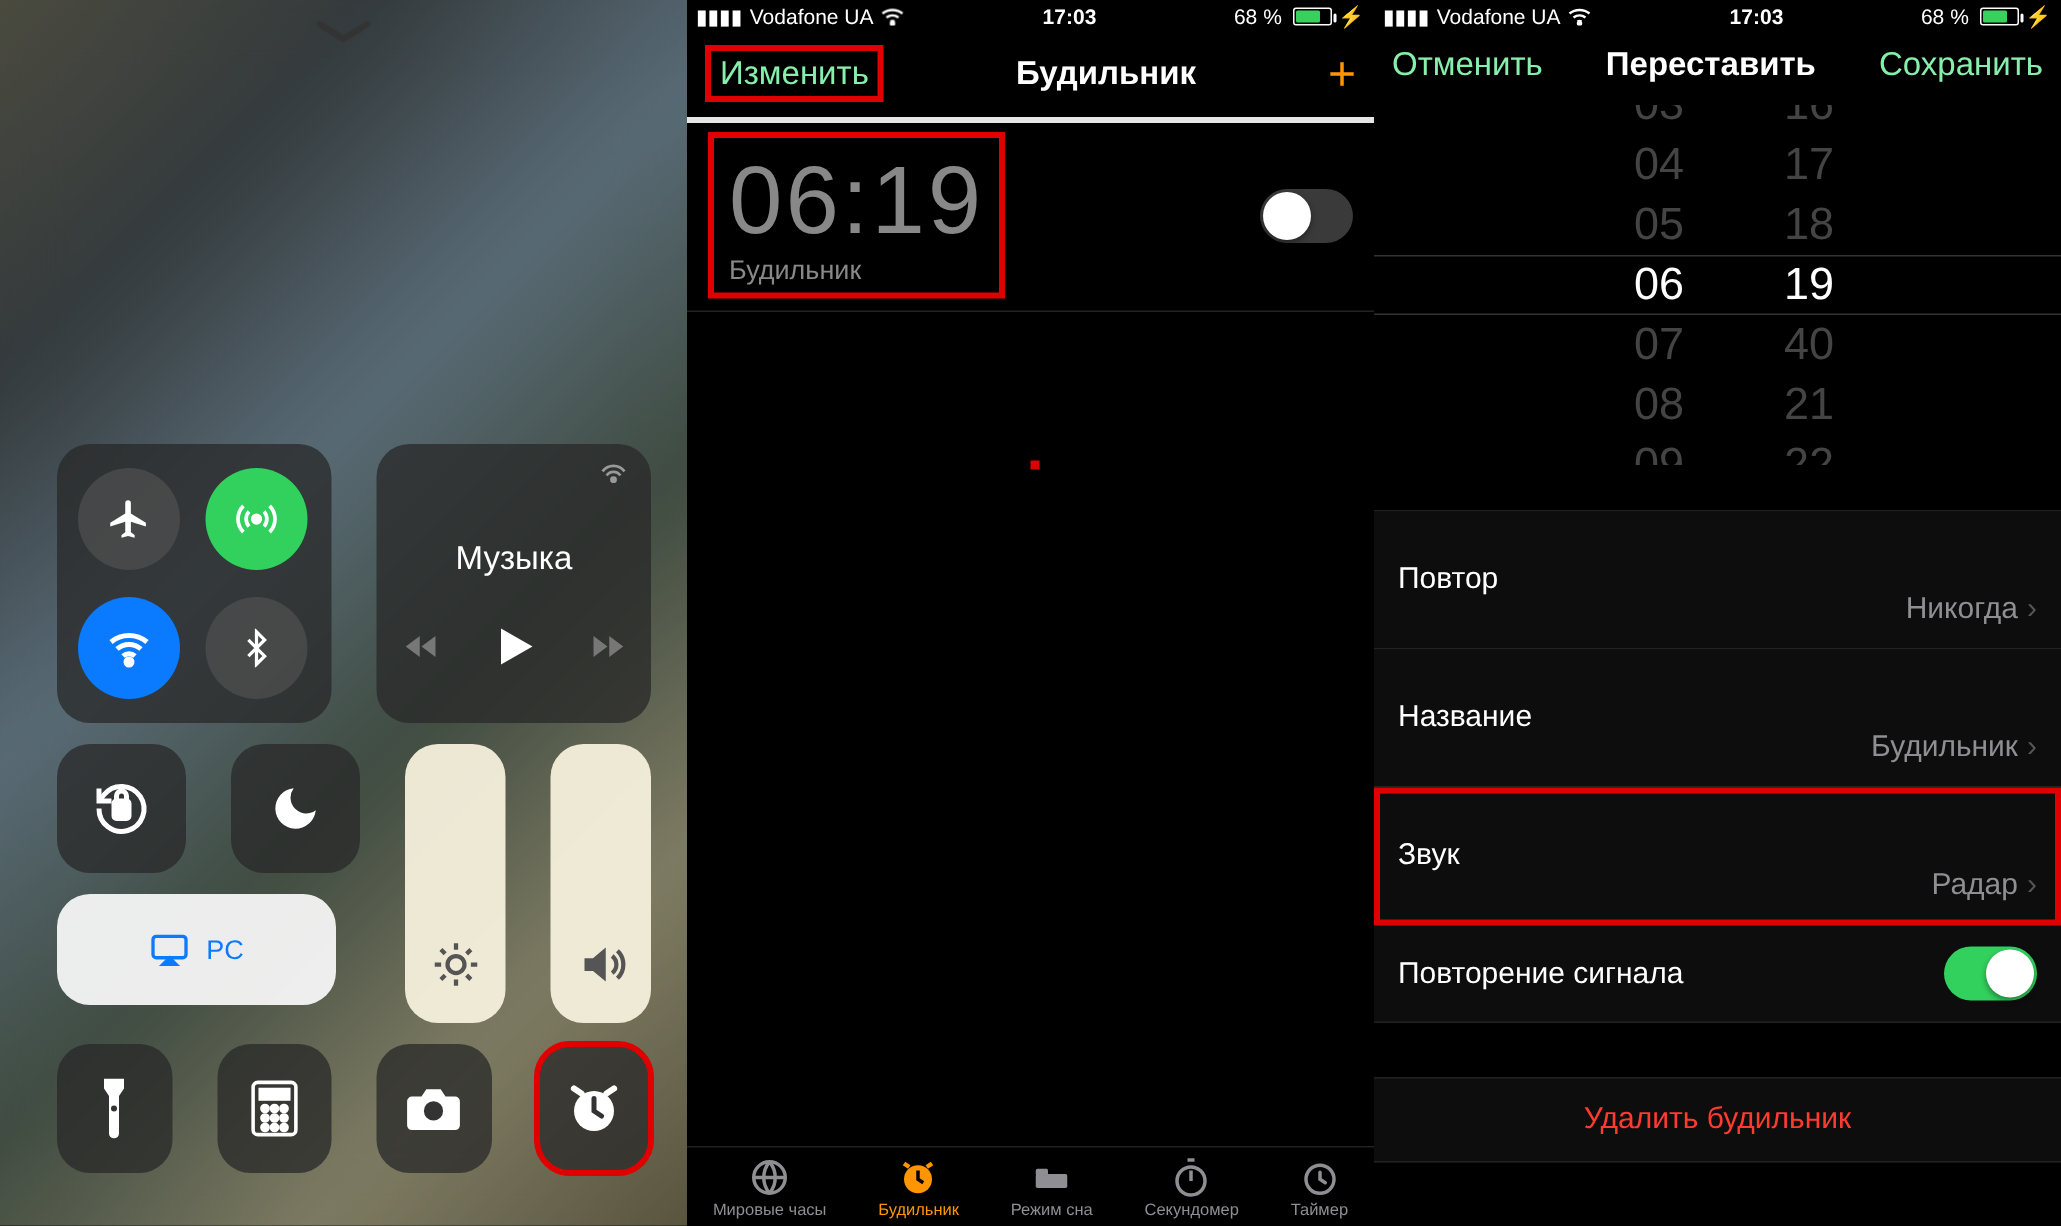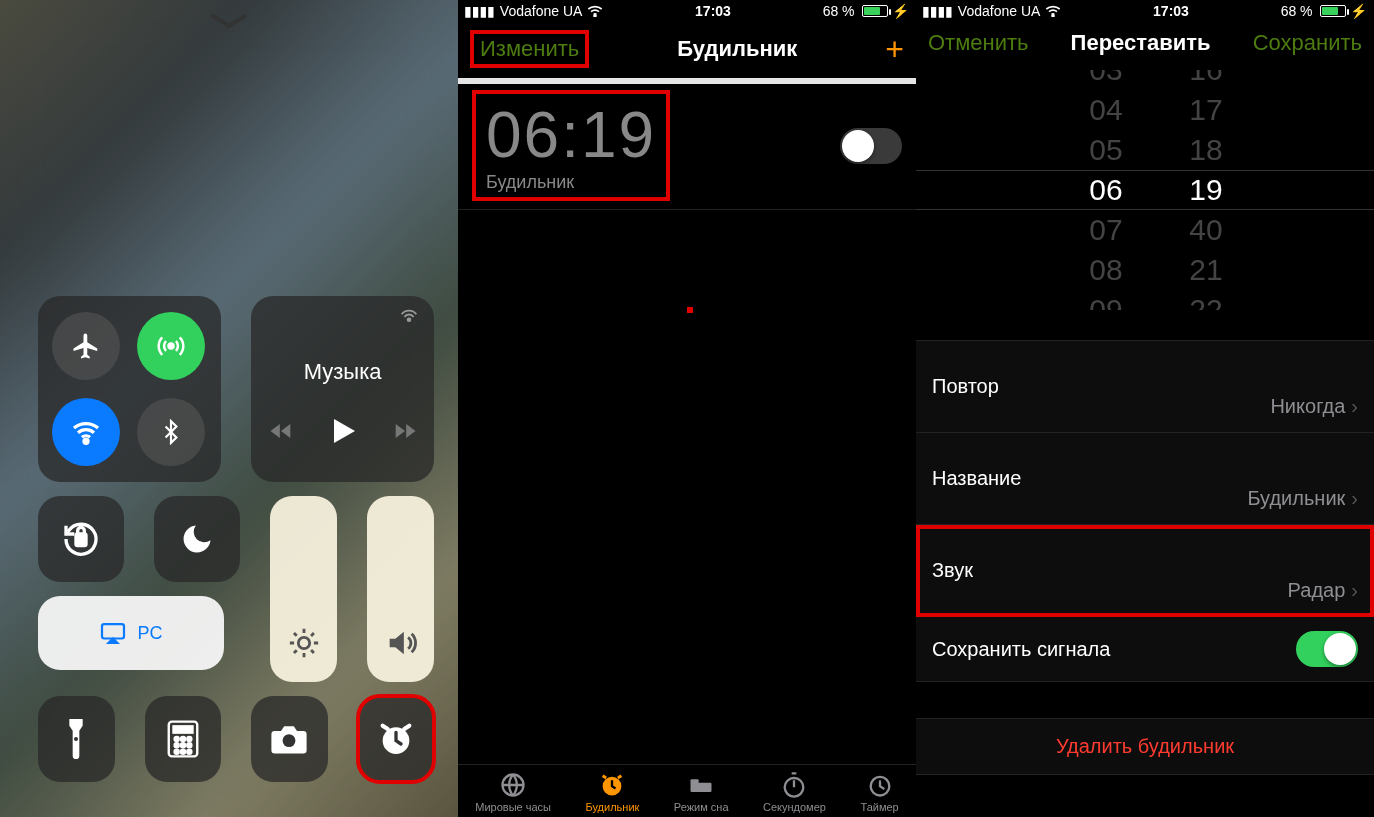--- a/index.html
+++ b/index.html
@@ -28,25 +28,25 @@
   
   .sbar { height: 20px; display: flex; justify-content: space-between; align-items: center; padding: 2px 6px 0; font-size: 14px; }
   .sbar .l, .sbar .r { display: flex; align-items: center; gap: 5px; }
   .batt { display: inline-flex; align-items: center; }
   .batt .bbox { width: 26px; height: 12px; border: 1px solid #fff; border-radius: 2px; position: relative; margin-left: 2px; }
   .batt .bbox::after { content:""; position:absolute; right:-4px; top:3px; width:2px; height:6px; background:#fff; border-radius:1px; }
   .batt .bfill { position:absolute; left:1px; top:1px; bottom:1px; width:68%; background:#37d15b; border-radius:1px; }
   
   .p2 { width: 458px; background: #000; display: flex; flex-direction: column; }
   .nav { display: flex; align-items: center; justify-content: space-between; padding: 10px 12px; font-size: 22px; }
-  .nav .cbtn { color: #4d7c0f; }
+  .nav .cbtn { color: #86efac; }
   .nav .ttl { color: #fff; font-weight: 600; }
   .plus { color: #ff9500; font-size: 32px; font-weight: 300; }
   .hlbox { border: 4px solid #e00000; display: inline-block; padding: 2px 6px; }
-  .alarm { border-top: 6px solid #e5e5e5; border-bottom: 1px solid #222; display: flex; justify-content: space-between; align-items: center; padding: 6px 14px 8px; }
+  .alarm { border-top: 4px solid #e5e5e5; border-bottom: 1px solid #222; display: flex; justify-content: space-between; align-items: center; padding: 6px 14px 8px; }
   .alarm .lft { display: flex; flex-direction: column; }
   .atime { font-size: 64px; font-weight: 200; color: #888; letter-spacing: 2px; }
   .alabel { font-size: 18px; color: #888; }
   .tog { width: 62px; height: 36px; background: #3a3a3a; border-radius: 18px; position: relative; }
   .tog .knob { width: 32px; height: 32px; background: #fff; border-radius: 50%; position: absolute; top: 2px; left: 2px; box-shadow: 0 2px 4px rgba(0,0,0,.4); }
   .tog.on { background: #32d15d; }
   .tog.on .knob { left: auto; right: 2px; }
   .reddot { position: absolute; width: 6px; height: 6px; background: #e00000; left: 50%; top: 307px; }
   .tabbar { margin-top: auto; border-top: 1px solid #222; display: flex; justify-content: space-around; padding: 6px 0 4px; }
   .tab { display: flex; flex-direction: column; align-items: center; gap: 2px; color: #8e8e93; font-size: 11px; }
@@ -351,20 +351,20 @@
         </span>
     </div>
     <div class="lrow hl2">
       <span>Звук</span>
       <span class="rv">
           <span>Радар</span>
           <span class="chevr">›</span>
         </span>
     </div>
     <div class="lrow">
-      <span>Сохранить сигнала</span>
+      <span>Повторение сигнала</span>
       <span class="tog on">
           <span class="knob"></span>
         </span>
     </div>
   </div>
   <div class="del">Удалить будильник</div>
 </div>
 
 </body></html>

